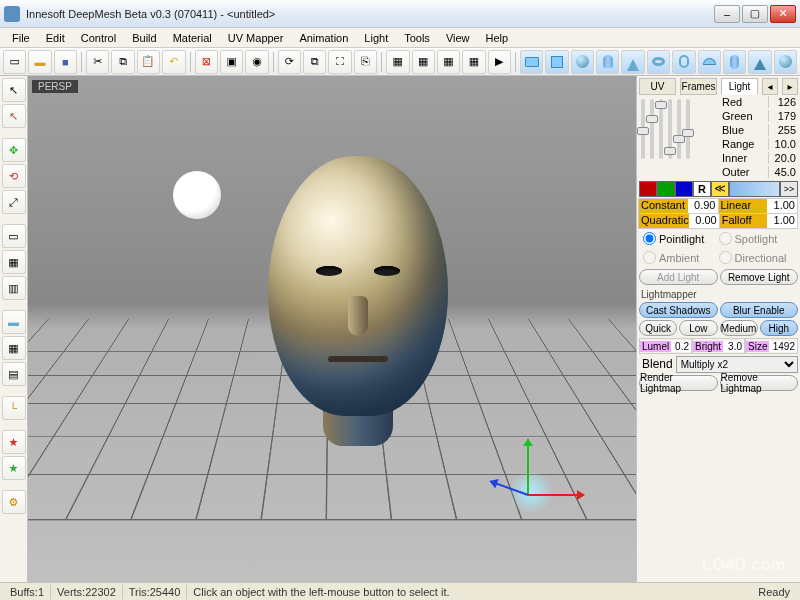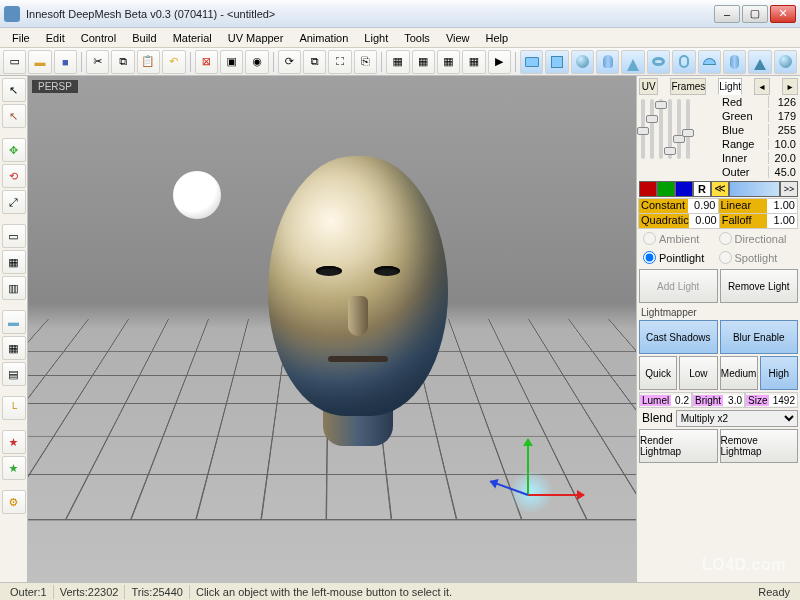--- a/index.html
+++ b/index.html
@@ -44,21 +44,21 @@
 .gizmo .ax { position:absolute; left:42px; top:62px; height:2px; transform-origin:left center; }
 .gizmo .ax.x { width:56px; background:#e02020; }
 .gizmo .ax.x::after { content:''; position:absolute; right:-6px; top:-4px; border:5px solid transparent; border-left:8px solid #e02020; }
 .gizmo .ax.y { width:56px; background:#20c020; transform:rotate(-90deg); }
 .gizmo .ax.y::after { content:''; position:absolute; right:-6px; top:-4px; border:5px solid transparent; border-left:8px solid #20c020; }
 .gizmo .ax.z { width:40px; background:#2040e0; transform:rotate(200deg); }
 .gizmo .ax.z::after { content:''; position:absolute; right:-6px; top:-4px; border:5px solid transparent; border-left:8px solid #2040e0; }
 
 
 .rpanel { position:absolute; right:0; top:76px; width:164px; bottom:18px; background:#f4f2ea; border-left:1px solid #c0c0c0; padding:2px; overflow:hidden; }
-.rtabs { display:flex; gap:12px; }
+.rtabs { display:flex; gap:4px; }
 .rtab { flex:1; text-align:center; padding:2px 0; border:1px solid #c0c0c0; background:#ece9d8; cursor:pointer; font-size:10px; }
 .rtab.active { background:#fff; border-bottom-color:#fff; }
 .rtab.sm { flex:0 0 16px; }
 .sliders { height:68px; display:flex; gap:5px; padding:4px 2px; align-items:flex-end; }
 .slider { width:4px; height:60px; background:#d0d0d0; position:relative; border-radius:2px; }
 .slider .thumb { position:absolute; left:-4px; width:12px; height:8px; background:#e8e8e8; border:1px solid #888; border-radius:2px; }
 .rgbtable { font-size:10px; flex:1;margin-left:28px; }
 .rgbtable .row { display:flex; align-items:center; height:14px; }
 .rgbtable .row span:first-child { flex:1; padding-left:2px; }
 .rgbtable .row span:last-child { width:30px; text-align:right; padding-right:2px; border-left:1px solid #ccc; }
@@ -66,21 +66,21 @@
 .sw { width:18px; height:16px; border:1px solid #666; cursor:pointer; }
 .sw.expand { flex:1; background:linear-gradient(90deg,#88b8f0,#c8e0f8); }
 .pairrow { display:flex; font-size:10px; height:15px; }
 .pairrow > div { flex:1; display:flex; border:1px solid #ccc; margin:-1px 0 0 -1px; }
 .pairrow > div > span:first-child { flex:1; padding-left:2px; background:#eab308; }
 .pairrow > div > span:last-child { width:30px; text-align:right; padding-right:2px; background:#fff; }
 .radiorow { display:flex; padding:3px 4px; font-size:10px; color:#888; }
 .radiorow label { flex:1; display:flex; align-items:center; gap:3px; }
 .radiorow input { margin:0; }
 .btnrow { display:flex; gap:2px; margin:2px 0; }
-.pbtn { flex:1; height:34px; border:1px solid #a0a0a0; background:linear-gradient(#fafafa,#e4e4e0); font-size:10px; cursor:pointer; display:flex; align-items:center; justify-content:center; border-radius:0; }
+.pbtn { flex:1; height:16px; border:1px solid #a0a0a0; background:linear-gradient(#fafafa,#e4e4e0); font-size:10px; cursor:pointer; display:flex; align-items:center; justify-content:center; border-radius:8px; }
 .pbtn.active { background:linear-gradient(#c8e0f8,#a0c8f0); border-color:#6090c0; }
 .pbtn.dis { color:#999; }
 .seclabel { font-size:10px; color:#444; padding:2px 2px 0; }
 .inprow { display:flex; gap:0; margin:1px 0; }
 .inprow > div { flex:1; display:flex; align-items:center; border:1px solid #ccc; height:16px; }
 .inprow > div > span { font-size:10px; padding:0 2px; background:#f0abfc; }
 .inprow > div > span.v { flex:1; text-align:right; background:#fff; }
 .selrow { display:flex; align-items:center; height:18px; margin:1px 0; }
 .selrow span { font-size:12px; padding:0 3px; }
 .selrow select { flex:1; height:17px; font-size:10px; border:1px solid #a0a0a0; }
@@ -385,38 +385,38 @@
         <span>0.00</span>
       </div>
     <div>
         <span>Falloff</span>
         <span>1.00</span>
       </div>
   </div>
 
   <div class="radiorow">
     <label>
+        <input type="radio" checked="" style="">
+        <span style="color:#000">Pointlight</span>
+      </label>
+    <label>
+        <input type="radio" disabled="" style="">
+        <span>Spotlight</span>
+      </label>
+  </div>
+  <div class="radiorow">
+    <label>
         <input type="radio" disabled="" style="">
         <span>Ambient</span>
       </label>
     <label>
         <input type="radio" disabled="" style="">
         <span>Directional</span>
       </label>
   </div>
-  <div class="radiorow">
-    <label>
-        <input type="radio" checked="" style="">
-        <span style="color:#000">Pointlight</span>
-      </label>
-    <label>
-        <input type="radio" disabled="" style="">
-        <span>Spotlight</span>
-      </label>
-  </div>
 
   <div class="btnrow">
     <div class="pbtn dis">Add Light</div>
     <div class="pbtn">Remove Light</div>
   </div>
 
   <div class="seclabel">Lightmapper</div>
 
   <div class="btnrow">
     <div class="pbtn active">Cast Shadows</div>
@@ -449,20 +449,20 @@
     <select><option>Multiply x2</option></select>
   </div>
 
   <div class="btnrow">
     <div class="pbtn">Render Lightmap</div>
     <div class="pbtn">Remove Lightmap</div>
   </div>
 </div>
 
 <div class="statusbar">
-  <div class="cell">Outer:1</div>
+  <div class="cell">Buffs:1</div>
   <div class="cell">Verts:22302</div>
   <div class="cell">Tris:25440</div>
   <div class="cell" style="flex:1;border:none">Click an object with the left-mouse button to select it.</div>
   <div class="cell">Ready</div>
 </div>
 
 <div class="watermark">LO4D.com</div>
 
 </body></html>

